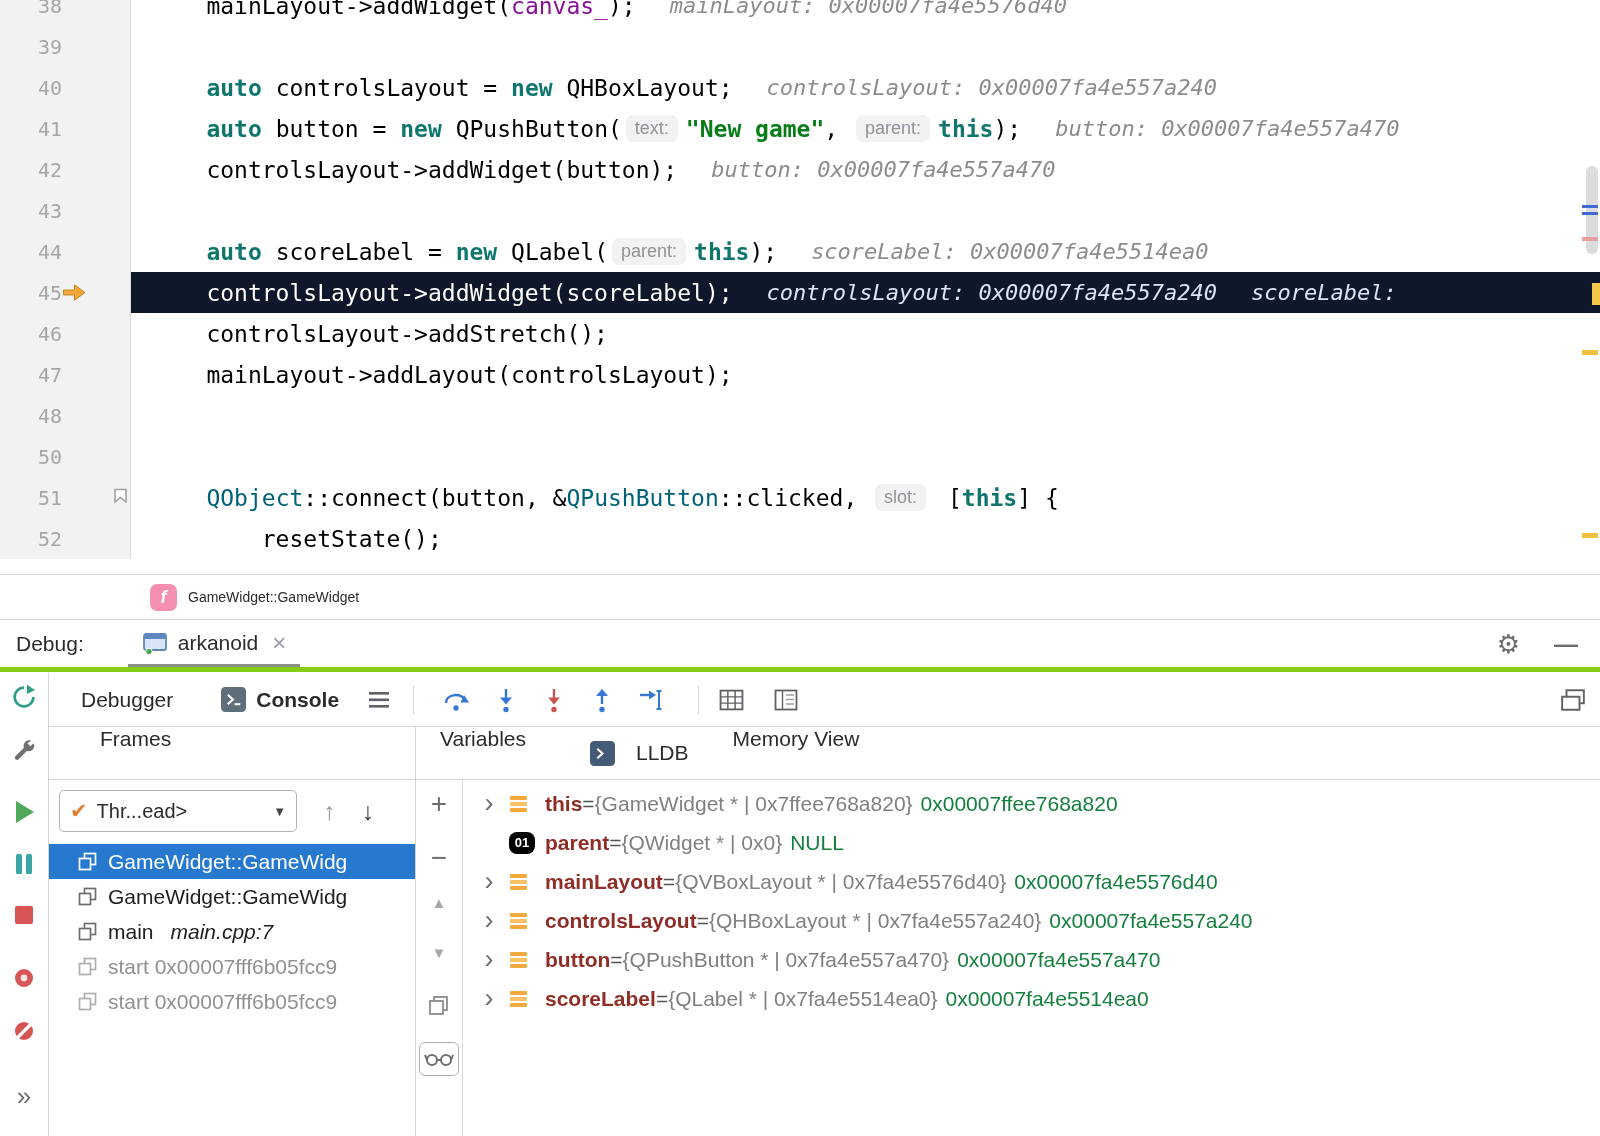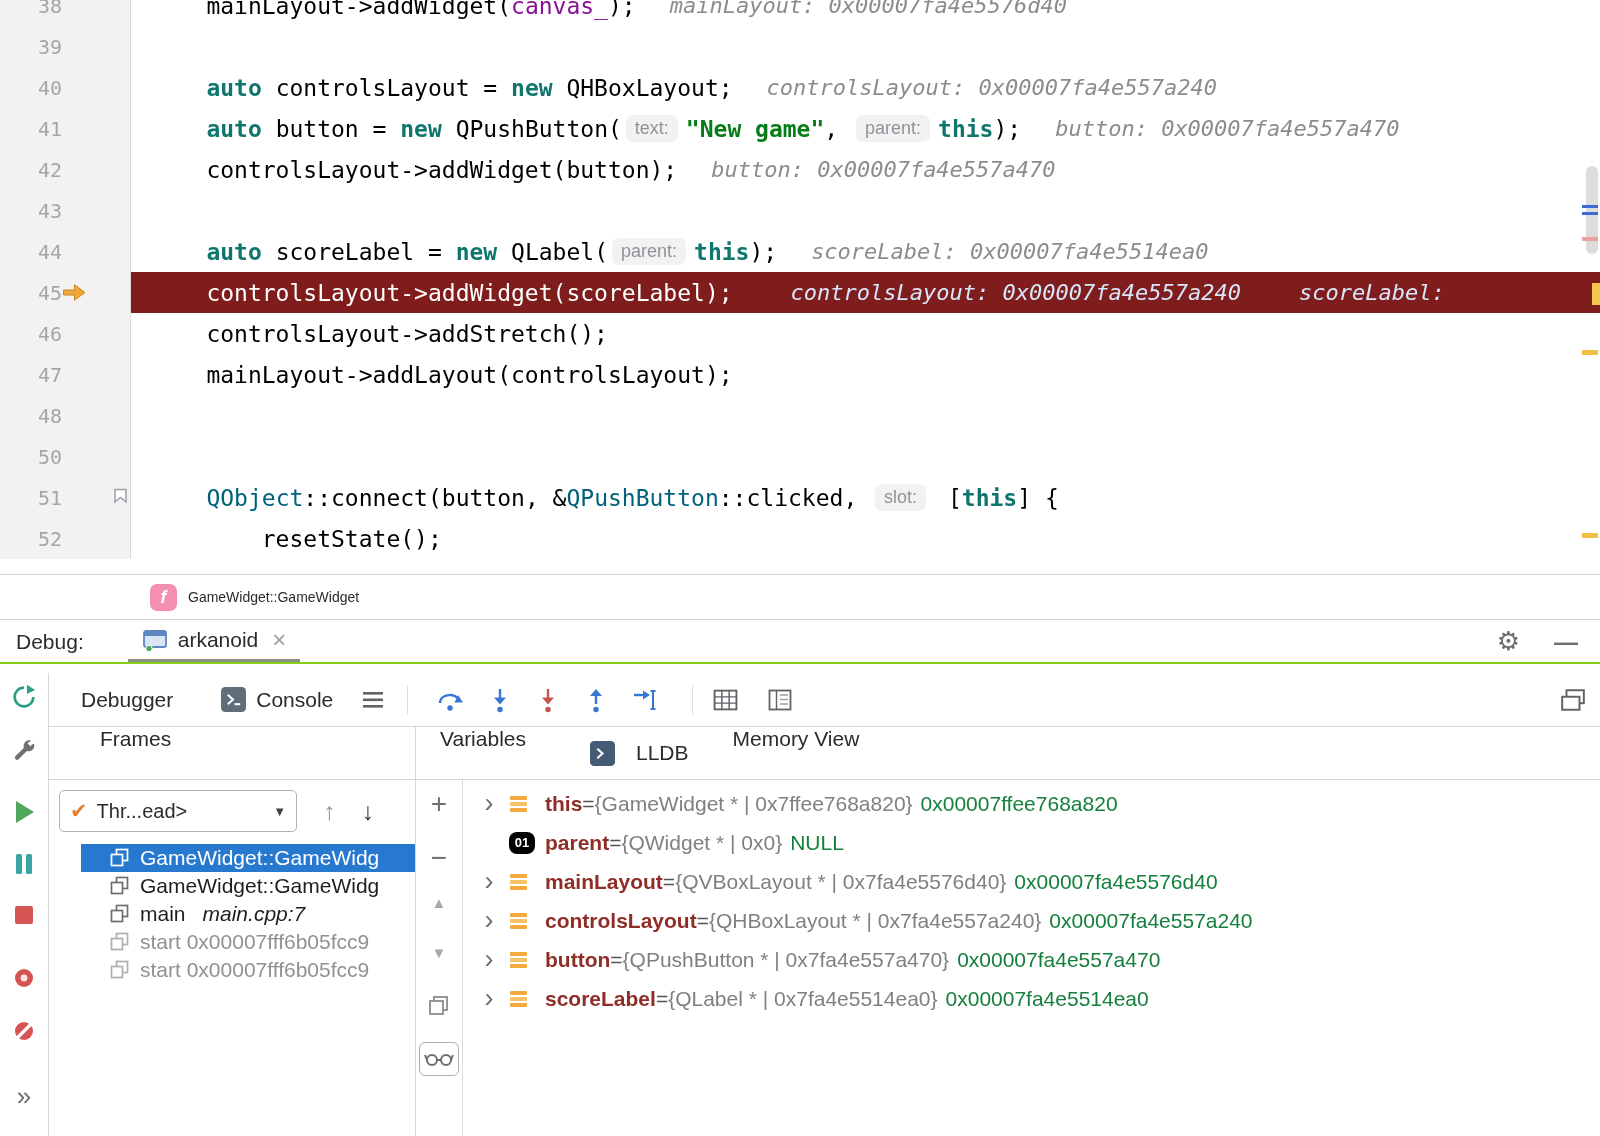--- a/index.html
+++ b/index.html
@@ -18,21 +18,21 @@
   .gicon.gutter-mark{justify-content:flex-end;padding-right:2px;}
   .code{flex:1;display:flex;align-items:center;white-space:pre;overflow:hidden;padding-left:20px;}
   .seg-plain{color:#000;}
   .seg-kw{color:#0f766e;font-weight:bold;}
   .seg-str{color:#067D17;font-weight:bold;}
   .seg-field{color:#871094;}
   .seg-cls{color:#00627A;}
   .seg-chip{background:#F2F2F2;color:#8F9399;font-family:"Liberation Sans",sans-serif;
             font-size:18px;padding:3px 9px;border-radius:7px;margin:0 8px 0 4px;display:inline-block;}
   .hint{margin-left:34px;font-style:italic;color:#8C8C8C;font-size:22px;}
-  .line.current .code{background:#7f1d1d;gap:24px;}
+  .line.current .code{background:#0f172a;}
   .line.current .code span{color:#fff;}
   .line.current .code span.hint{color:#D8E5FA;}
   .line.bp .code{background:#F9E3E1;}
   .line.bp .gutter{background:#F5E7E6;}
 
   .sb-thumb{position:absolute;right:2px;top:166px;width:12px;height:88px;background:#DCDCDC;border-radius:6px;}
   .sb-mark{position:absolute;right:2px;width:16px;}
   .m-b1{top:205px;height:3px;background:#4169D6;}
   .m-b2{top:212px;height:3px;background:#4169D6;}
   .m-p1{top:237px;height:4px;background:#E8A0A0;}
@@ -41,21 +41,21 @@
   .m-y3{top:533px;height:5px;background:#EFC143;}
 
   
   .breadcrumbs{position:absolute;top:574px;left:0;right:0;height:46px;border-top:1px solid #D4D4D4;
                border-bottom:1px solid #D4D4D4;display:flex;align-items:center;padding-left:150px;background:#fff;box-sizing:border-box;}
   .f-icon{width:27px;height:27px;border-radius:7px;background:#F48FB1;color:#fff;display:inline-flex;
           align-items:center;justify-content:center;font-size:18px;font-style:italic;font-weight:bold;margin-right:11px;}
   .bc-label{font-size:14px;color:#2b2b2b;}
 
   
-  .dbg-header{position:absolute;top:621px;left:0;right:0;height:43px;border-bottom:2px solid #84cc16;
+  .dbg-header{position:absolute;top:621px;left:0;right:0;height:51px;border-bottom:5px solid #84cc16;
               display:flex;align-items:center;background:#fff;box-sizing:border-box;}
   .dbg-label{font-size:21px;color:#2b2b2b;margin-left:16px;}
   .session-tab{display:flex;align-items:center;gap:10px;margin-left:44px;height:100%;
                border-bottom:3px solid #8D8D8D;padding:0 14px;box-sizing:border-box;}
   .session-tab .lbl{font-size:21px;color:#2b2b2b;}
   .tab-close{color:#9AA0A6;font-size:24px;margin-left:4px;cursor:default;}
   .hspacer{flex:1;}
   .hdr-gear{font-size:26px;color:#6E6E6E;margin-right:34px;}
   .hdr-min{font-size:24px;color:#6E6E6E;margin-right:22px;font-weight:bold;}
 
@@ -64,41 +64,41 @@
   .strip{flex:0 0 48px;width:48px;border-right:1px solid #D6D6D6;position:relative;}
   .s-ic{position:absolute;left:50%;transform:translateX(-50%);display:flex;align-items:center;justify-content:center;}
   .s-rerun{top:10px;} .s-wrench{top:66px;} .s-resume{top:126px;} .s-pause{top:178px;}
   .s-stop{top:231px;} .s-bp{top:293px;} .s-mute{top:346px;}
   .s-more{top:408px;font-size:26px;color:#6E6E6E;}
 
   .dmain{flex:1;display:flex;flex-direction:column;min-width:0;}
   .toolbar{height:54px;border-bottom:1px solid #D6D6D6;display:flex;align-items:center;box-sizing:border-box;}
   .tb-tab{font-size:21px;color:#2b2b2b;margin-left:32px;}
   .console-wrap{display:flex;align-items:center;gap:10px;margin-left:48px;}
-  .console-wrap .lbl{font-size:21px;color:#2b2b2b;}
+  .console-wrap .lbl{font-size:21px;color:#2b2b2b;font-weight:bold;}
   .tb-icon{margin-left:30px;display:inline-flex;align-items:center;}
   .vsep{width:1px;height:30px;background:#DCDCDC;margin:0 16px 0 22px;}
   .step{margin:0 12px;display:inline-flex;align-items:center;}
   .tb-right{margin-left:auto;margin-right:14px;display:inline-flex;align-items:center;}
 
   .content{flex:1;display:flex;min-height:0;}
   .frames{flex:0 0 367px;width:367px;border-right:1px solid #D6D6D6;display:flex;flex-direction:column;box-sizing:border-box;}
   .phead{height:53px;border-bottom:1px solid #D6D6D6;display:flex;font-size:21px;color:#2b2b2b;box-sizing:border-box;}
   .frames .phead{padding-left:51px;}
   .thread-row{display:flex;align-items:center;margin:10px 0 0 10px;}
   .thread-dd{width:238px;height:42px;border:1px solid #B3B3B3;border-radius:5px;background:#fff;
              display:flex;align-items:center;padding:0 10px;box-sizing:border-box;gap:9px;}
   .chk{color:#E0802F;font-size:21px;}
   .tval{font-size:20px;color:#2b2b2b;flex:1;white-space:nowrap;overflow:hidden;}
   .dd-caret{font-size:13px;color:#444;}
   .arr{font-size:25px;margin-left:26px;}
   .arr.up{color:#9A9A9A;} .arr.dn{color:#3A3A3A;}
   .frames-list{margin-top:12px;}
-  .frame-row{height:28px;display:flex;align-items:center;padding-left:28px;gap:9px;
-             font-size:21px;color:#1f1f1f;white-space:nowrap;overflow:hidden;margin-left:32px;}
+  .frame-row{height:35px;display:flex;align-items:center;padding-left:28px;gap:9px;
+             font-size:21px;color:#1f1f1f;white-space:nowrap;overflow:hidden;}
   .frame-row.selected{background:#2779D0;color:#fff;}
   .frame-row.muted{color:#919191;}
   .frame-row.muted .ficon{opacity:.55;}
   .floc{font-style:italic;margin-left:8px;}
   .ficon{display:inline-flex;align-items:center;}
 
   .vars{flex:1;display:flex;flex-direction:column;min-width:0;}
   .vars .phead{padding-left:24px;gap:44px;}
   .lldb-wrap{display:flex;align-items:center;gap:21px;margin-left:20px;}
   .vars-body{flex:1;display:flex;min-height:0;}

